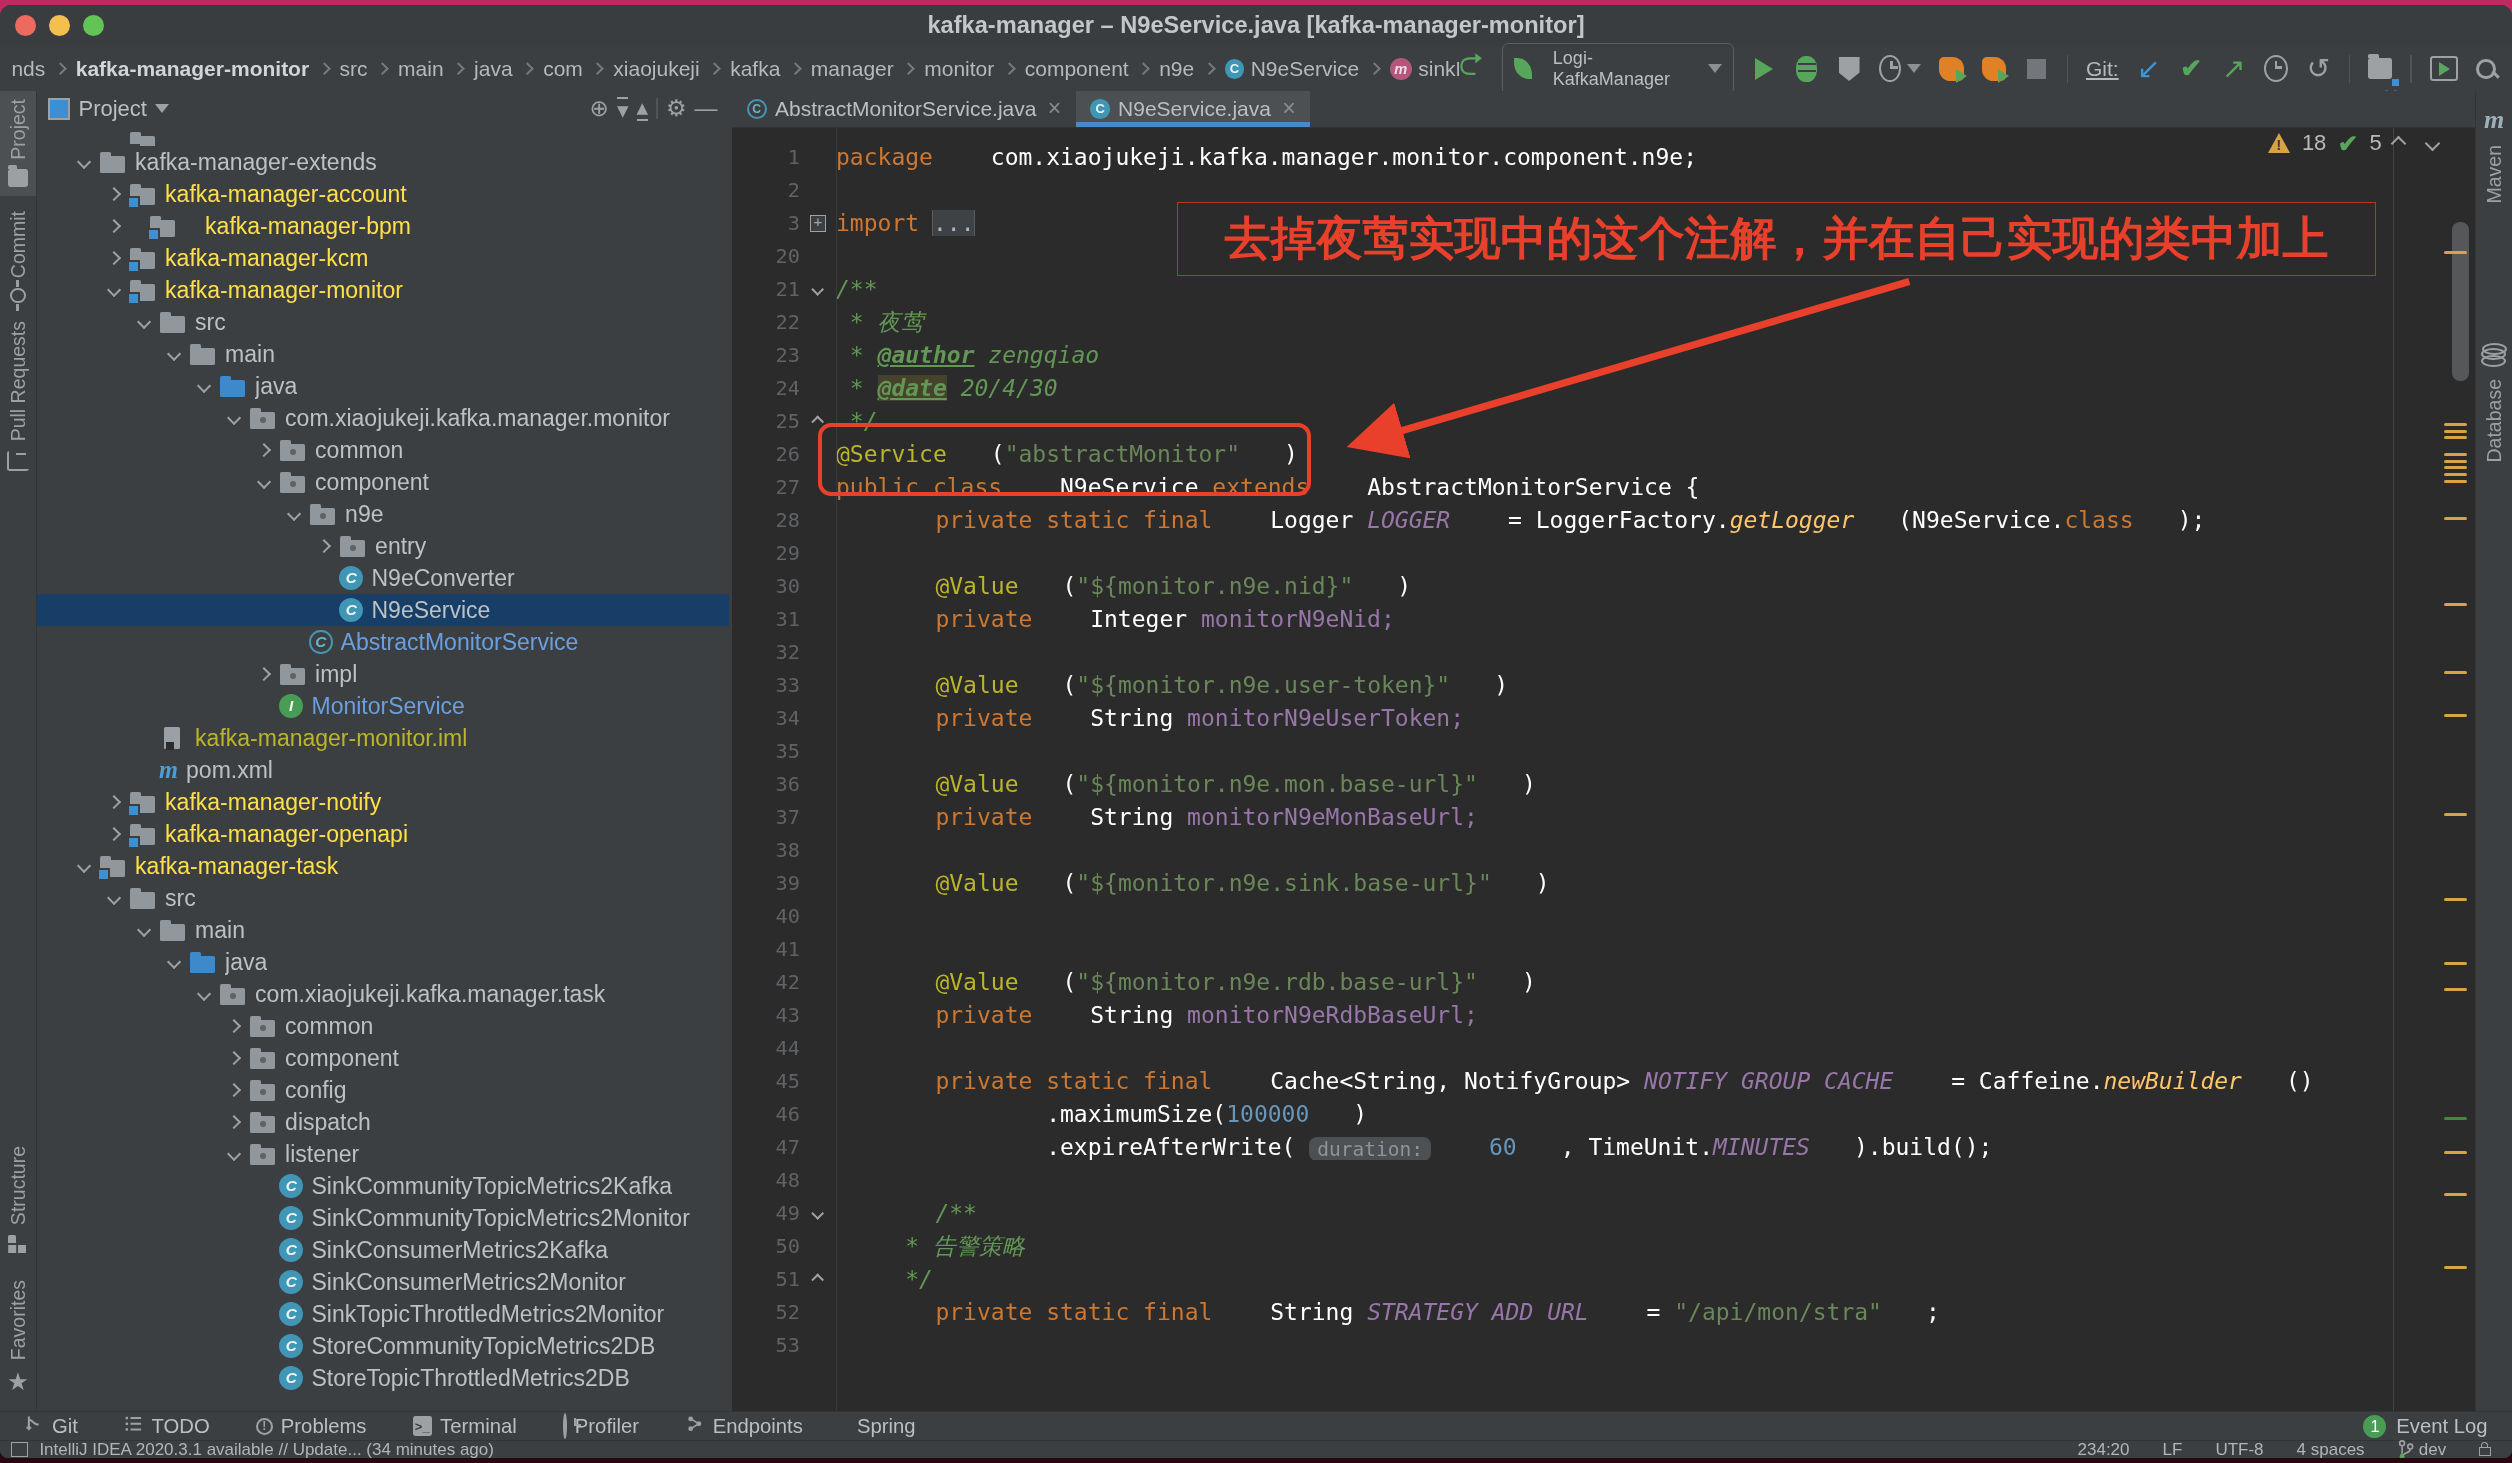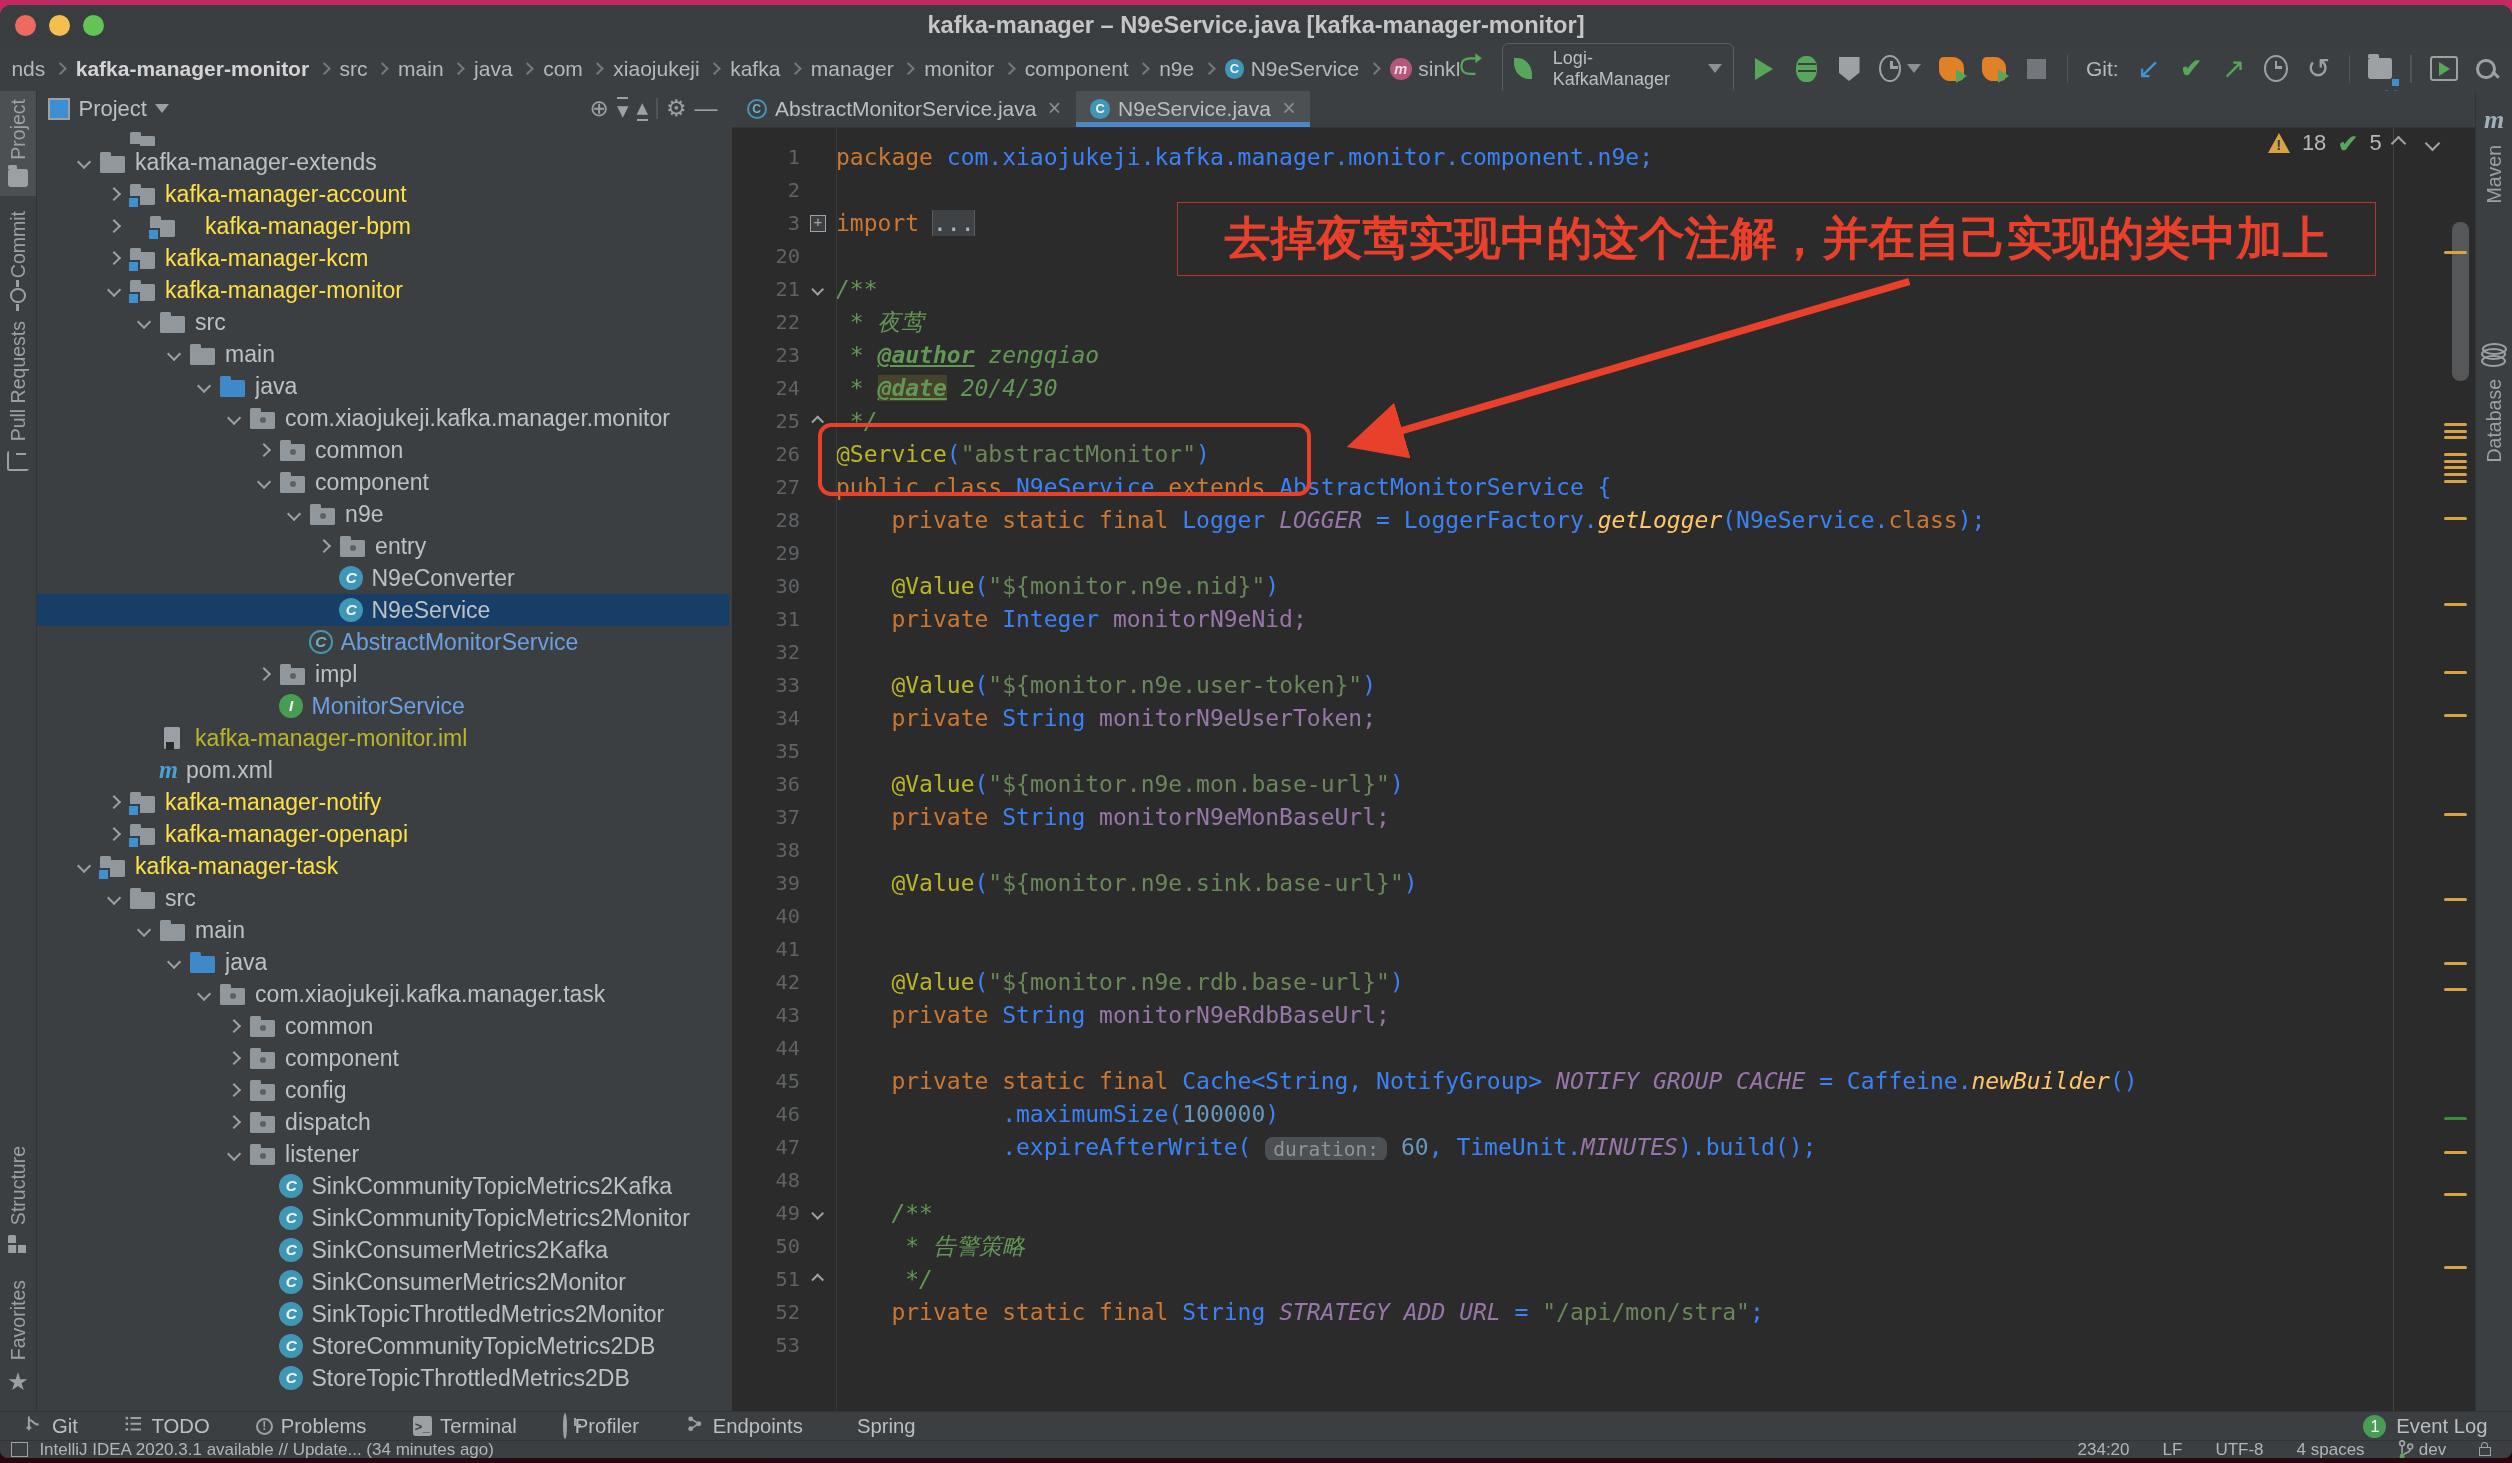--- a/index.html
+++ b/index.html
@@ -28,21 +28,21 @@
   .bug::before{content:"";position:absolute;left:1.6px;right:1.6px;top:7.3px;border-top:2.4px solid #3c3f41;}
   .bug::after{content:"";position:absolute;left:1.6px;right:1.6px;top:14.6px;border-top:2.4px solid #3c3f41;}
   .shield{width:21px;height:24.4px;background:#9ea1a4;clip-path:polygon(0 0,100% 0,100% 65%,50% 100%,0 65%);position:relative;}
   .clockic{width:23px;height:23px;border:2.4px solid #9ea1a4;border-radius:50%;position:relative;}
   .clockic::after{content:"";position:absolute;left:9px;top:3.3px;width:2.4px;height:7.3px;background:#9ea1a4;}
   .clockic::before{content:"";position:absolute;left:9px;top:9px;width:7.3px;height:2.4px;background:#9ea1a4;}
   .orangeic{width:24.4px;height:24.4px;background:#e08027;border-radius:4.9px 11.4px 4.9px 11.4px;position:relative;}
   .orangeic::after{content:"";position:absolute;right:-3.3px;bottom:-1.6px;width:0;height:0;border-top:7.3px solid transparent;border-bottom:7.3px solid transparent;border-left:11.4px solid #57a65b;}
   .stopsq{width:19.5px;height:19.5px;background:#73767a;}
   .vsep{width:1.6px;height:28px;background:#515457;}
-  .gitlabel{font-size:21px;color:#b6b9bc;}
+  .gitlabel{font-size:21px;color:#b6b9bc;text-decoration:underline;}
   .ar{font-size:28px;line-height:1;}
   .ar-blue{color:#3f94d6;} .ar-green{color:#57a65b;} .chk{color:#57a65b;font-size:26px;font-weight:bold;}
   .undoic{font-size:28px;color:#9ea1a4;}
   .foldersq{position:relative;width:24.4px;height:21px;background:#9ea1a4;border-radius:2.4px;}
   .foldersq::before{content:"";position:absolute;left:0;top:-4.9px;width:10.6px;height:4.9px;background:#9ea1a4;border-radius:1.6px 1.6px 0 0;}
   .foldersq::after{content:"";position:absolute;right:-6.5px;bottom:-6.5px;width:16.3px;height:16.3px;background:
     linear-gradient(#3c92d0,#3c92d0);box-shadow:-9px 9px 0 -2.4px #3c92d0, 0 9px 0 -2.4px #3c92d0;width:7.3px;height:7.3px;}
   .runany{width:28px;height:21px;border:2.4px solid #9ea1a4;border-radius:3.3px;display:flex;align-items:center;justify-content:center;}
   .mag{width:14.6px;height:14.6px;border:3.3px solid #9ea1a4;border-radius:50%;position:relative;margin-right:4.9px;}
   .mag::after{content:"";position:absolute;left:11.4px;top:11.4px;width:9px;height:3.3px;background:#9ea1a4;transform:rotate(45deg);}
@@ -108,21 +108,21 @@
   .tab.active{background:#4c5052;box-shadow:inset 0 -4.9px 0 #4a88c7;}
   .tab .close{color:#8a8d90;font-size:23px;margin-left:3.3px;}
   .codewrap{position:absolute;top:37px;left:0;right:0;bottom:0;overflow:hidden;padding-top:13px;}
   .cline{display:flex;align-items:center;height:33px;font-family:"DejaVu Sans Mono",monospace;font-size:23px;white-space:pre;}
   .lnum{width:68px;text-align:right;color:#606366;font-size:20.3px;flex:none;}
   .lfold{width:36px;flex:none;display:flex;justify-content:center;color:#9fa2a5;}
   .fplus{width:14.6px;height:14.6px;border:1.6px solid #9fa2a5;font-size:14.6px;line-height:12.2px;text-align:center;color:#9fa2a5;background:#3c3f41;}
   .fchev{width:7.3px;height:7.3px;border-right:2.4px solid #9fa2a5;border-bottom:2.4px solid #9fa2a5;}
   .fchev.open{transform:rotate(45deg);} .fchev.close{transform:rotate(-135deg);}
   .lcode{flex:1;overflow:hidden;}
-  .tk-kw{color:#cc7832;} .tk-def{color:#3b82f6;} .tk-str{color:#6a8759;}
+  .tk-kw{color:#cc7832;} .tk-def{color:#ffffff;margin-left:44px;} .tk-str{color:#6a8759;}
   .tk-com{color:#629755;font-style:italic;}
   .tk-doctag{color:#629755;font-style:italic;font-weight:bold;text-decoration:underline;}
   .tk-hl{background:#46432c;}
   .tk-ann{color:#bbb529;} .tk-field{color:#9876aa;} .tk-sfield{color:#9876aa;font-style:italic;}
   .tk-mth{color:#ffc66b;font-style:italic;} .tk-num{color:#6897bb;}
   .tk-hint{background:#4c5052;color:#909499;border-radius:8.1px;padding:0.8px 8.1px;font-size:19.5px;}
   .tk-foldbox{background:#3e4244;outline:0.8px solid #5a5d5f;color:#a9b7c6;}
   .tk-typo{text-decoration:underline wavy #629755;text-underline-offset:4.9px;}
   .guide{position:absolute;top:37px;bottom:0;left:1661px;width:0.8px;background:#434547;}
   .gutline{position:absolute;top:37px;bottom:0;left:104px;width:0.8px;background:#37393b;}

